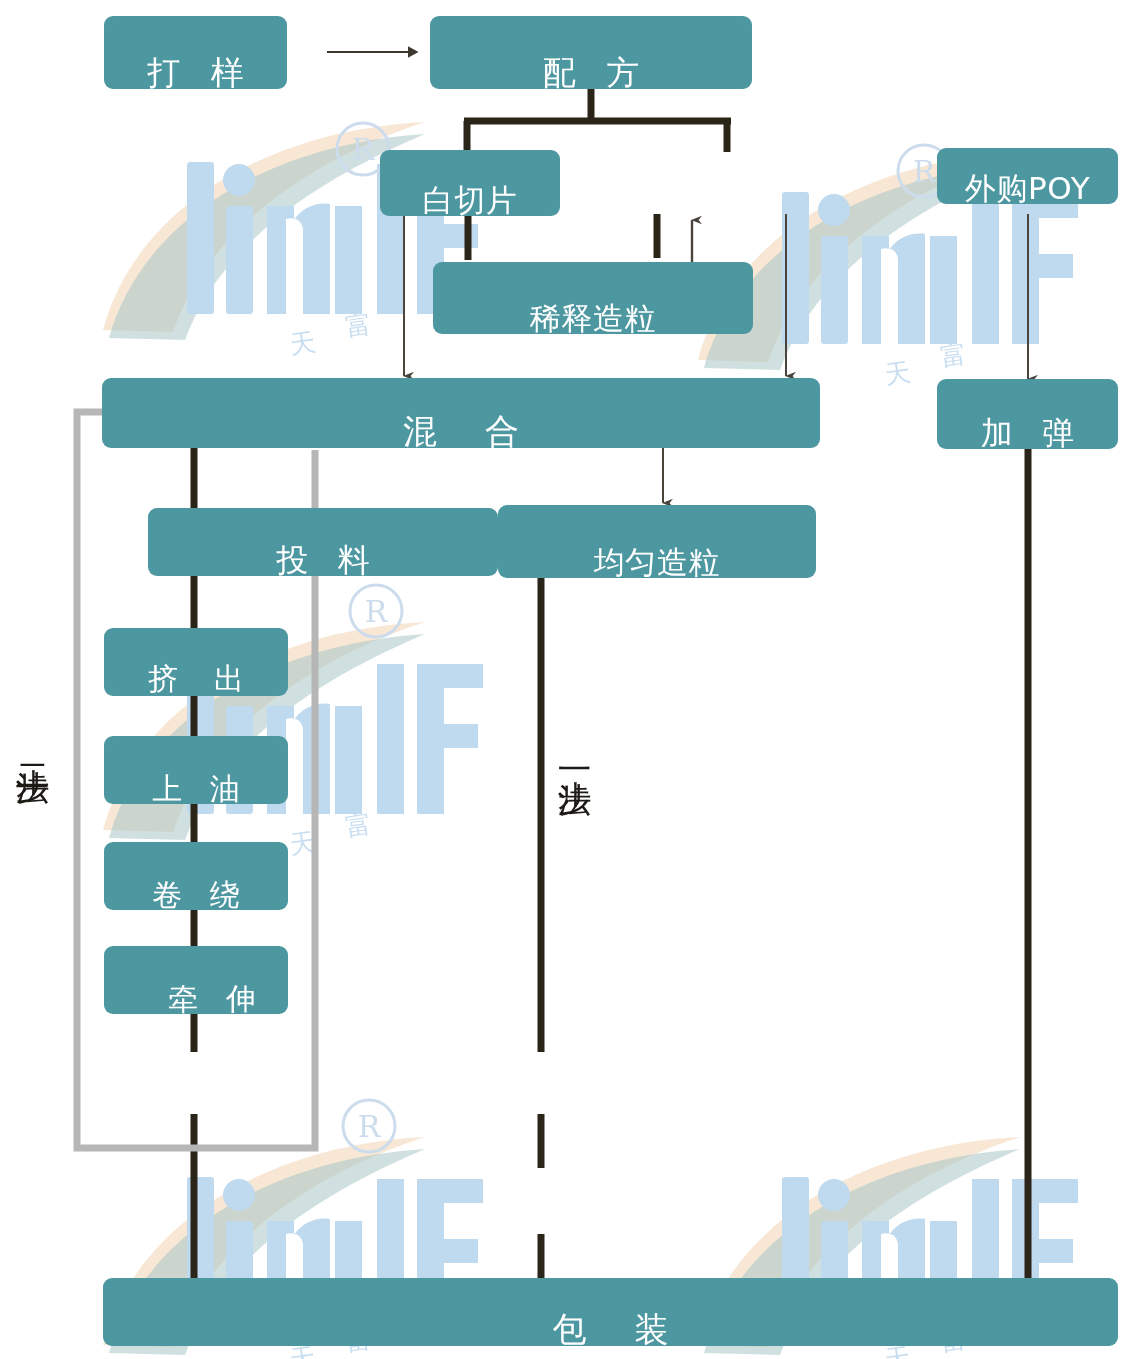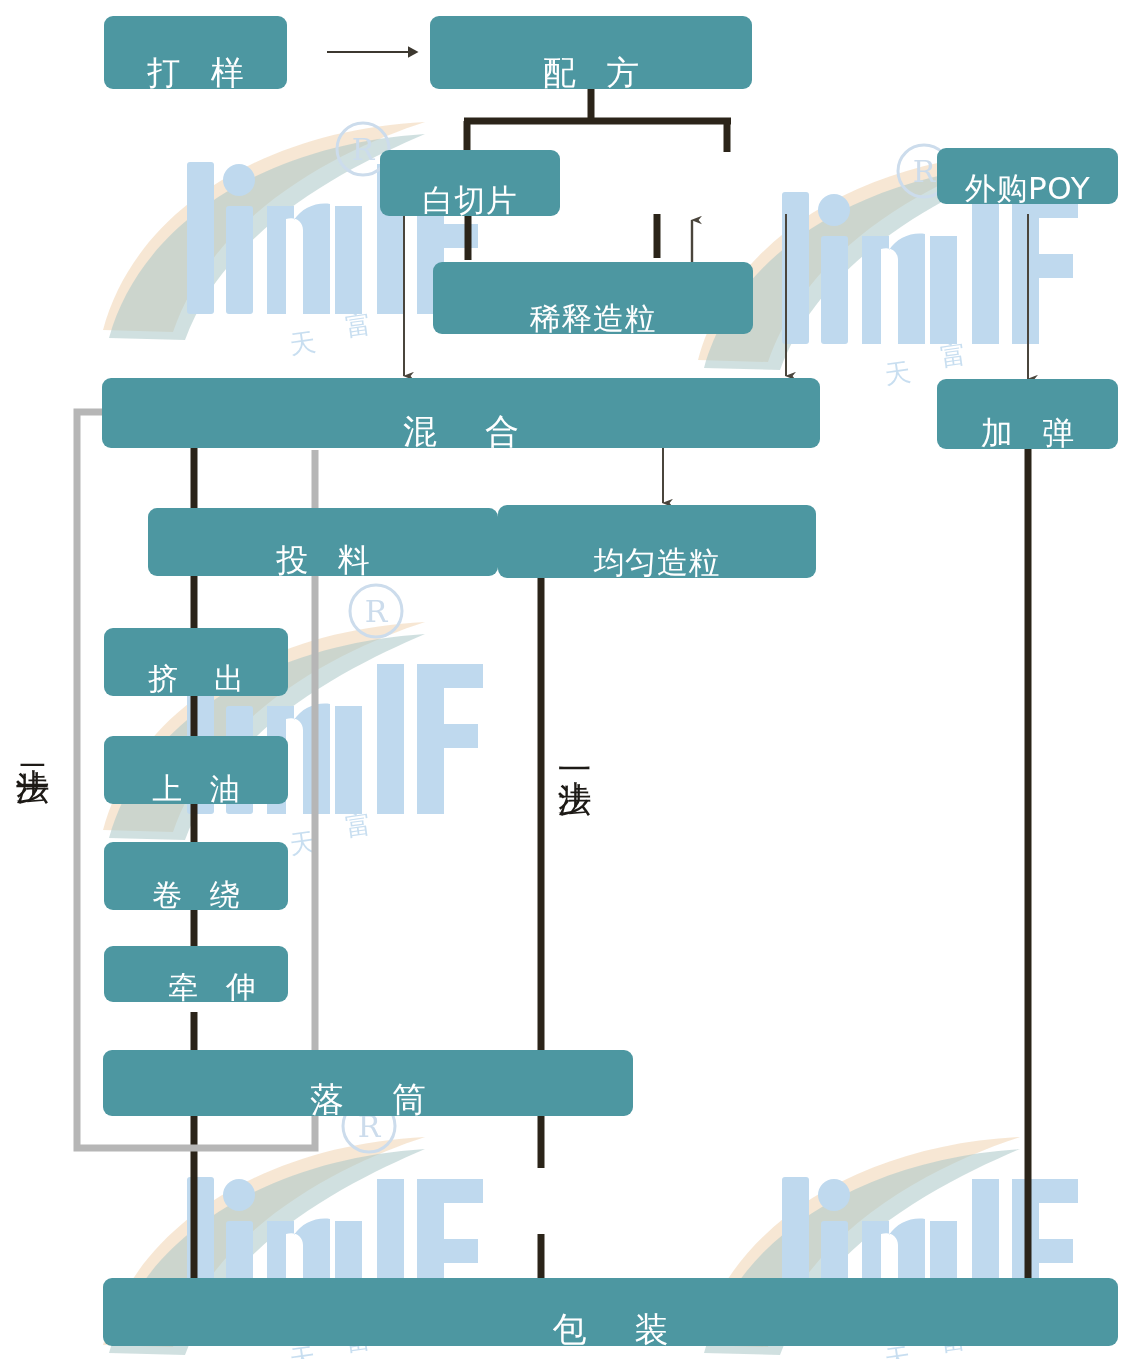--- a/index.html
+++ b/index.html
@@ -320,27 +320,24 @@
   </div>
 
   <div class="node" style="left:104px;top:736px;width:184px;height:68px;font-size:30px;">
     <span class="lbl sp1">上 油</span>
   </div>
 
   <div class="node" style="left:104px;top:842px;width:184px;height:68px;font-size:30px;">
     <span class="lbl sp1">卷 绕</span>
   </div>
 
-  <div class="node" style="left:104px;top:946px;width:184px;height:56px;font-size:30px;padding-left:32px;">
+  <div class="node" style="left:104px;top:946px;width:184px;height:68px;font-size:30px;padding-left:32px;">
     <span class="lbl sp1">牵 伸</span>
   </div>
 
-  <div class="node" style="left:103px;top:1050px;width:530px;height:66px;font-size:34px;">
-    <span class="lbl sp2">落  筒</span>
-  </div>
 
 
   <div class="node" style="left:103px;top:1278px;width:1015px;height:68px;font-size:34px;">
     <span class="lbl sp2">包  装</span>
   </div>
 
   <div class="vlabel" style="left:16px;top:740px;font-size:34px;">
     <span>二步法</span>
   </div>
 

